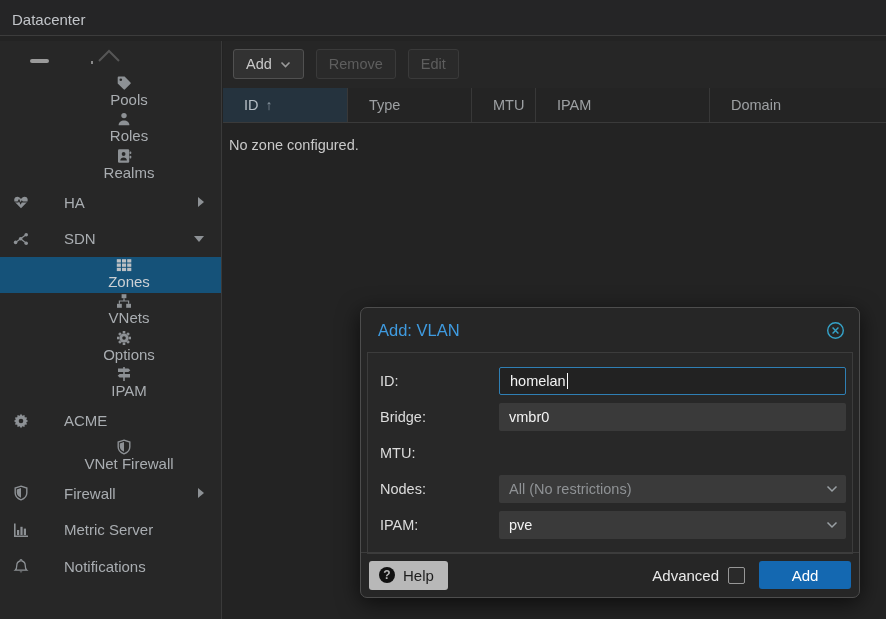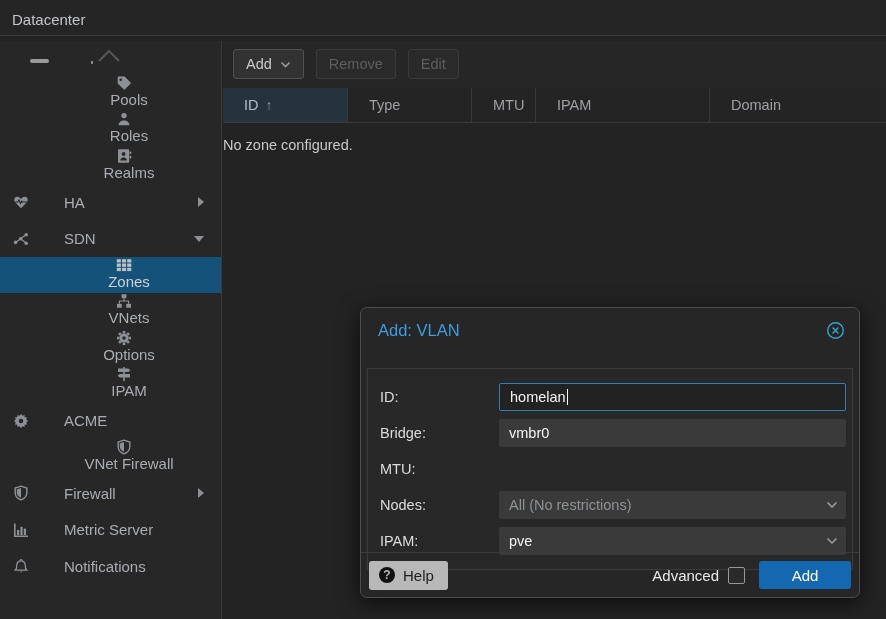--- a/index.html
+++ b/index.html
@@ -45,30 +45,30 @@
 
   .grid-header { display:flex; height:35px; background:#242424; border-bottom:1px solid #3a3a3a; }
   .gh { line-height:34px; padding-left:21px; font-size:14.5px; color:#9da0a3;
     border-right:1px solid #383838; cursor:pointer; white-space:nowrap; }
   .gh.c-id { width:125px; background:#25333e; color:#b6bec5; }
   .gh.c-type { width:124px; }
   .gh.c-mtu { width:64px; }
   .gh.c-ipam { width:174px; }
   .gh.c-domain { flex:1; border-right:none; }
   .sort-arrow { color:#8b98a2; margin-left:7px; font-size:14px; }
-  .empty-msg { padding:14px 0 0 0; font-size:14.5px; color:#c9c9c9; }
+  .empty-msg { padding:14px 0 0 6px; font-size:14.5px; color:#c9c9c9; }
 
   
   .dialog { position:absolute; left:360px; top:307px; width:500px; height:291px;
     background:#262626; border:1px solid #4d4d4d; border-radius:7px;
     box-shadow:0 5px 22px rgba(0,0,0,0.65); }
   .dlg-header { height:44px; display:flex; align-items:center; padding:0 14px 0 17px; }
   .dlg-title { font-size:16.5px; color:#3f9be0; flex:1; }
   .dlg-close { width:19px; height:19px; color:#35a2c8; cursor:pointer; }
-  .dlg-body { position:absolute; left:6px; right:6px; top:60px; height:202px;
+  .dlg-body { position:absolute; left:6px; right:6px; top:44px; height:202px;
     background:#282828; border:1px solid #3c3c3c; padding:10px 6px 0 12px; }
   .frow { display:flex; align-items:center; height:36px; }
   .flabel { width:119px; font-size:14.5px; color:#dcdcdc; }
   .fctl { flex:1; height:28px; display:flex; align-items:center; padding:0 10px;
     font-size:14.5px; border-radius:2px; background:#3a3a3a; color:#f2f2f2; position:relative; cursor:text; }
   .fctl.focused { background:#222222; border:1px solid #2f7fb4; }
   .fctl .ph { color:#8f9295; }
   .caret { display:inline-block; width:1px; height:16px; background:#ffffff; margin-left:1px; }
   .ctl-icon { position:absolute; right:8px; top:50%; transform:translateY(-50%); color:#9aa0a4; }
   .spinner { display:flex; flex-direction:column; gap:1px; align-items:center; }

